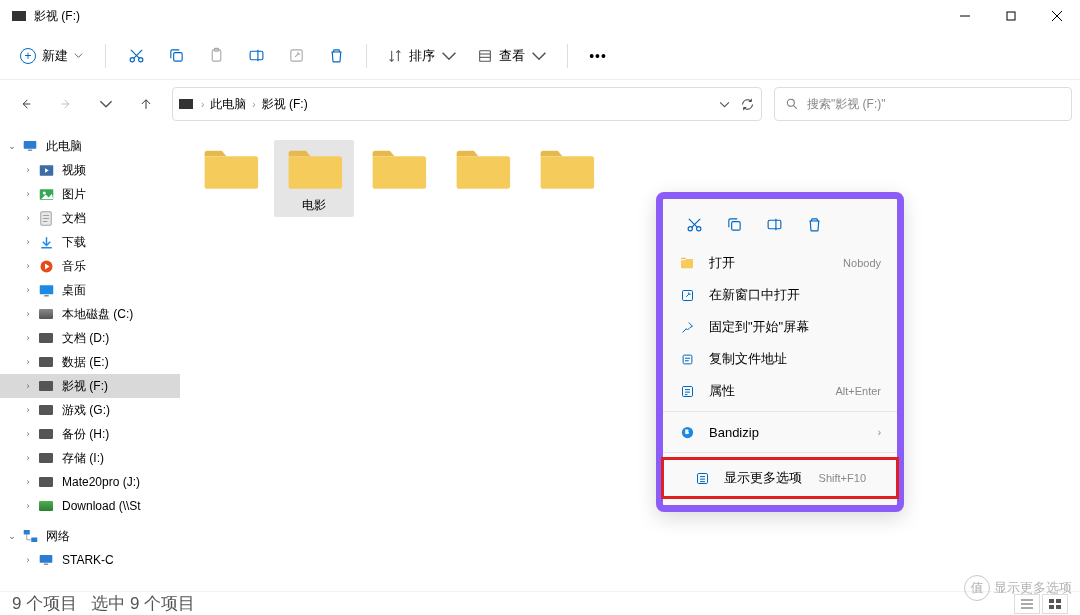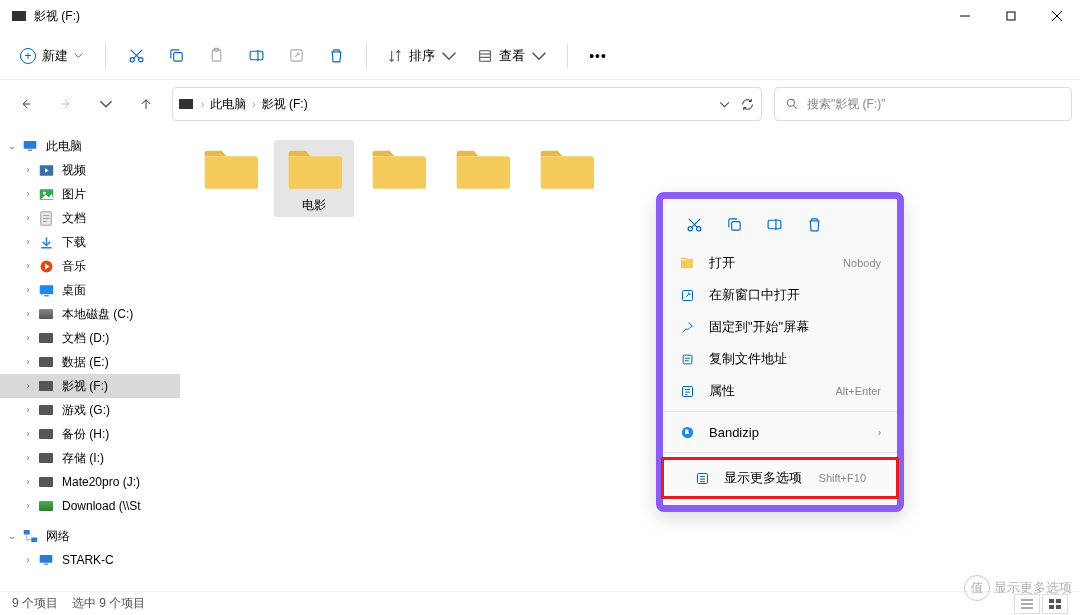--- a/index.html
+++ b/index.html
@@ -63,21 +63,21 @@
     .ctx-act { width: 34px; height: 30px; display: flex; align-items: center; justify-content: center; border-radius: 4px; color: #0067c0; }
     .ctx-act svg { width: 17px; height: 17px; }
     .ctx-sep { height: 1px; background: #e5e5e5; margin: 4px 0; }
     .ctx-item { display: flex; align-items: center; height: 32px; padding: 0 16px; gap: 14px; font-size: 13px; }
     .ctx-item .ci-icon { width: 16px; height: 16px; display: flex; align-items: center; justify-content: center; color: #0067c0; }
     .ctx-item .ci-shortcut { margin-left: auto; color: #888; font-size: 11px; }
     .ctx-item .ci-arrow { margin-left: auto; color: #888; font-size: 10px; }
     .ctx-highlight-box { border: 3px solid #e02020; margin: 0 -2px; padding: 2px 14px; text-align: center; }
     
     
-    .statusbar { position: absolute; bottom: 0; left: 0; right: 0; height: 24px; display: flex; align-items: center; padding: 0 12px; gap: 14px; font-size: 12px; color: #555; border-top: 1px solid #f2f2f2; }
+    .statusbar { position: absolute; bottom: 0; left: 0; right: 0; height: 24px; display: flex; align-items: center; padding: 0 12px; gap: 14px; font-size: 17px; color: #555; border-top: 1px solid #f2f2f2; }
     .statusbar .spacer { flex: 1; }
     .view-toggle { display: flex; gap: 2px; }
     .vt-btn { width: 26px; height: 20px; border: 1px solid #ddd; display: flex; align-items: center; justify-content: center; }
     
     
     .watermark { position: absolute; right: 8px; bottom: 14px; display: flex; align-items: center; gap: 4px; color: #888; font-size: 13px; opacity: 0.65; }
     .watermark .wcircle { width: 26px; height: 26px; border: 1.5px solid #aaa; border-radius: 50%; display: flex; align-items: center; justify-content: center; font-size: 13px; }
     
     
     .folder-svg .tab { fill: #e6b84d; }

